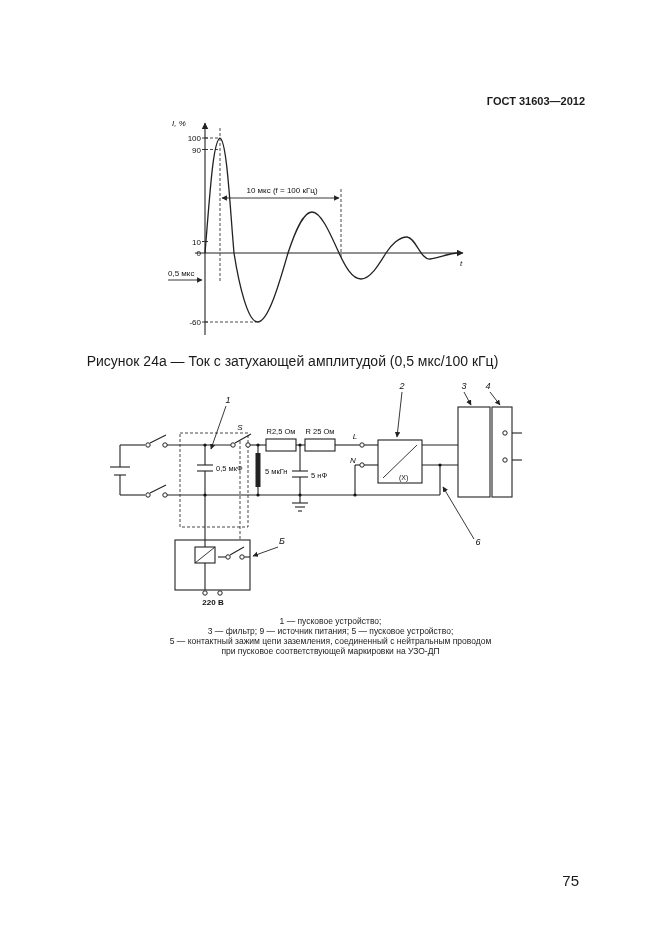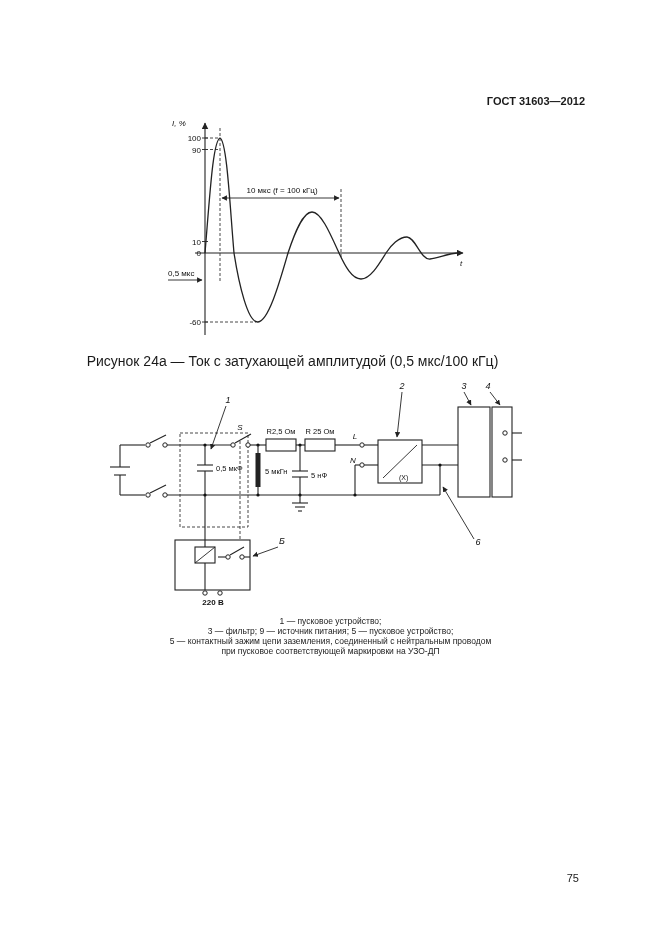--- a/index.html
+++ b/index.html
@@ -4,21 +4,21 @@
 <style>
   html,body{margin:0;padding:0;background:#fff;}
   .page{position:relative;width:661px;height:935px;background:#ffffff;overflow:hidden;
         font-family:"Liberation Sans",sans-serif;color:#1a1a1a;margin-top:35px;}
   .doc-header{position:absolute;top:60px;right:76px;font-size:11px;font-weight:bold;}
   .caption{position:absolute;left:0;width:585px;text-align:center;font-size:14px;}
   .caption-a{top:318px;}
   .caption-b{top:652px;}
   .legend{position:absolute;top:581px;left:0;width:661px;text-align:center;
           font-size:8.5px;line-height:10px;color:#222;}
-  .page-number{position:absolute;top:837px;right:82px;font-size:11px;}
+  .page-number{position:absolute;top:837px;right:82px;font-size:15px;}
   svg{position:absolute;}
   #graph-svg{left:160px;top:78px;}
   #circuit-svg{left:100px;top:340px;}
   .st{font-family:"Liberation Sans",sans-serif;font-size:8px;fill:#111;}
   .st7{font-size:7.5px;}
   .st9{font-size:9px;}
   .it{font-style:italic;}
   .bd{font-weight:bold;}
   .wire{stroke:#222;stroke-width:1.1;fill:none;}
   .thin{stroke:#222;stroke-width:0.9;fill:none;}

